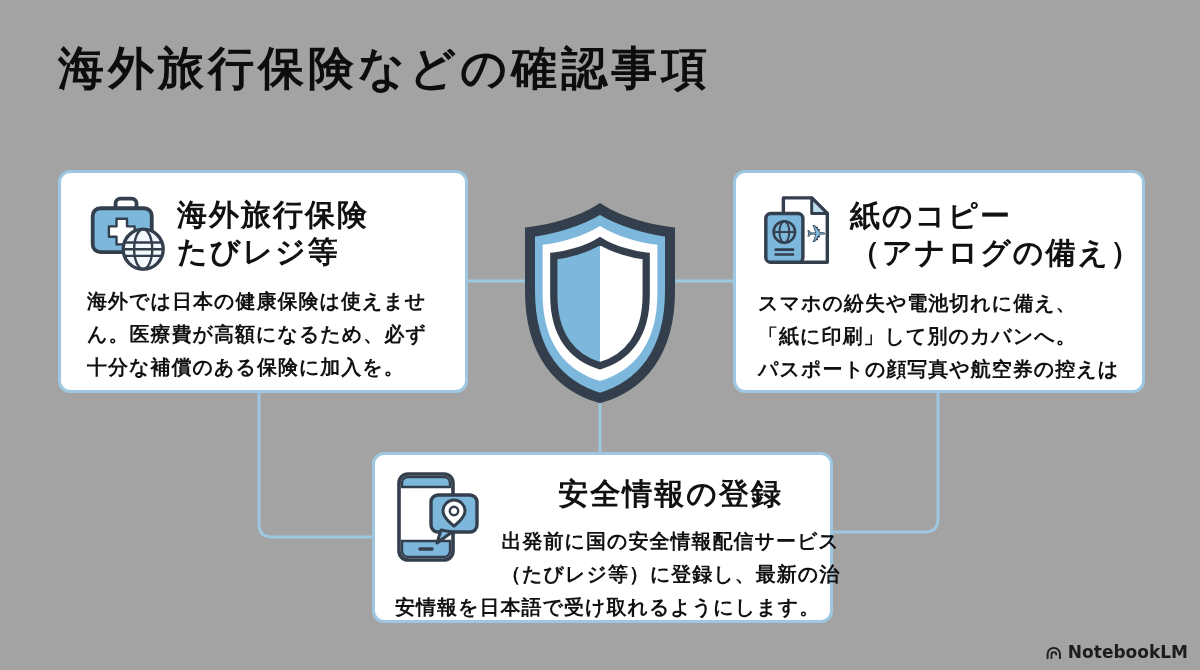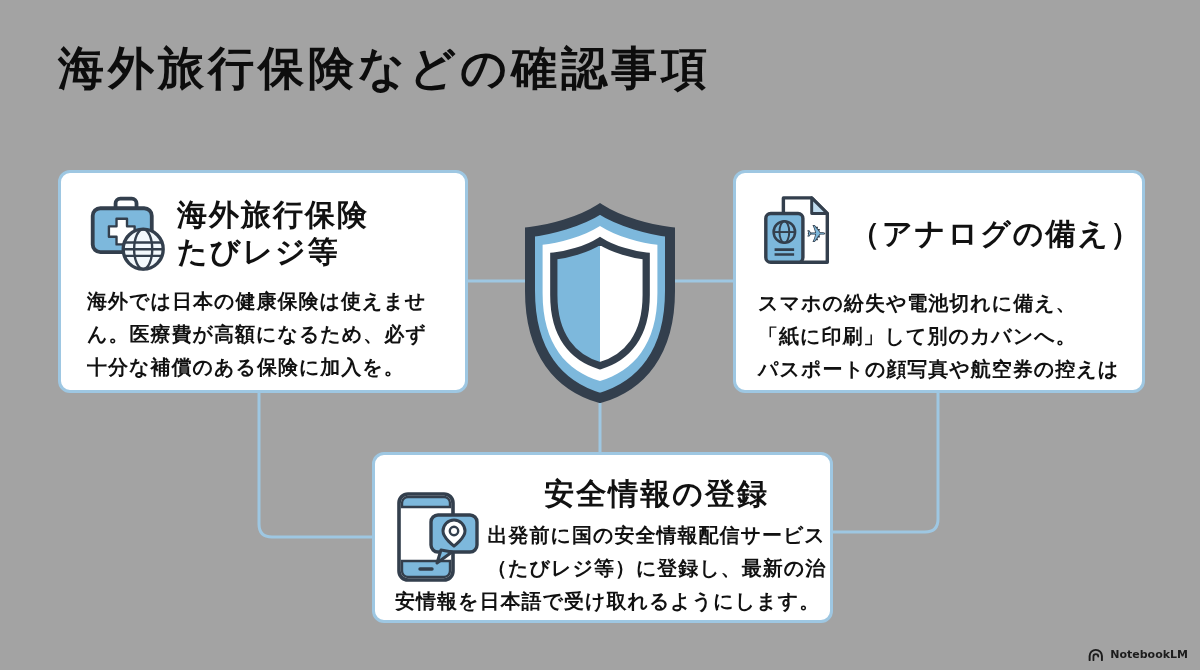--- a/index.html
+++ b/index.html
@@ -18,29 +18,29 @@
   }
   .card-insurance{left:58px;top:170px;width:410px;height:223px;padding:20px 24px 0 26px;}
   .card-paper{left:733px;top:170px;width:412px;height:223px;padding:20px 18px 0 22px;}
   .card-safety{left:372px;top:452px;width:461px;height:171px;padding:16px 16px 0 20px;}
   .card-head{display:flex;align-items:center;gap:10px;}
   .card-title{font-size:30px;font-weight:800;line-height:1.25;letter-spacing:2px;white-space:nowrap;}
   .card-body{margin-top:12px;font-size:20px;font-weight:700;line-height:1.66;letter-spacing:1px;font-family:Liberation Serif, serif;}
   .card-body .bl{white-space:nowrap;}
   .icon-wrap{flex:0 0 auto;line-height:0;}
   
-  .safety-row{display:flex;align-items:flex-end;gap:6px;}
+  .safety-row{display:flex;align-items:flex-start;gap:20px;}
   .safety-col{flex:1;text-align:center;}
   .safety-col .card-title{margin-top:4px;}
-  .safety-col .card-body{margin-top:6px;}
+  .safety-col .card-body{}
   .safety-body-full{text-align:center;font-size:20px;font-weight:700;line-height:1.66;letter-spacing:1px;white-space:nowrap;}
   .shield{position:absolute;left:520px;top:203px;width:160px;height:200px;z-index:2;line-height:0;}
   .brand{
     position:absolute;right:12px;bottom:8px;display:flex;align-items:center;gap:5px;
-    font-size:11px;font-weight:600;color:#1c1c1c;z-index:3;
+    font-size:17px;font-weight:600;color:#1c1c1c;z-index:3;
   }
   .brand svg{display:block;}
 </style>
 </head>
 <body>
 
 <div class="stage">
 
   <div class="page-title">海外旅行保険などの確認事項</div>
 
@@ -106,20 +106,21 @@
           <path d="M55,5 V21 H71 Z" fill="#bfdcef" stroke="#333f4d" stroke-width="3" stroke-linejoin="round"></path>
           <text x="60" y="50" font-size="24" text-anchor="middle" fill="#7db8dc" stroke="#333f4d" stroke-width="0.8">✈</text>
           <rect x="8" y="21" width="38" height="50" rx="5" fill="#7db8dc" stroke="#333f4d" stroke-width="3.5"></rect>
           <circle cx="27" cy="40" r="11" fill="none" stroke="#333f4d" stroke-width="2.6"></circle>
           <ellipse cx="27" cy="40" rx="5" ry="11" fill="none" stroke="#333f4d" stroke-width="2"></ellipse>
           <path d="M16,40 H38" fill="none" stroke="#333f4d" stroke-width="2"></path>
           <path d="M17,58 H37 M17,63 H37" fill="none" stroke="#333f4d" stroke-width="2.6"></path>
         </svg>
       </span>
       <div class="card-title">
+        <div>紙のコピー</div>
         <div>（アナログの備え）</div>
       </div>
     </div>
     <div class="card-body">
       <div class="bl">スマホの紛失や電池切れに備え、</div>
       <div class="bl">「紙に印刷」して別のカバンへ。</div>
       <div class="bl">パスポートの顔写真や航空券の控えは</div>
     </div>
   </div>
 

